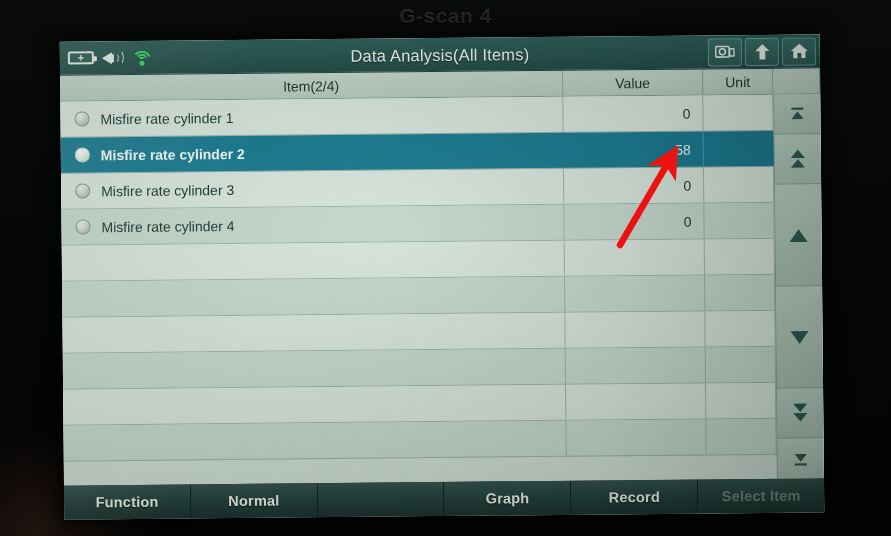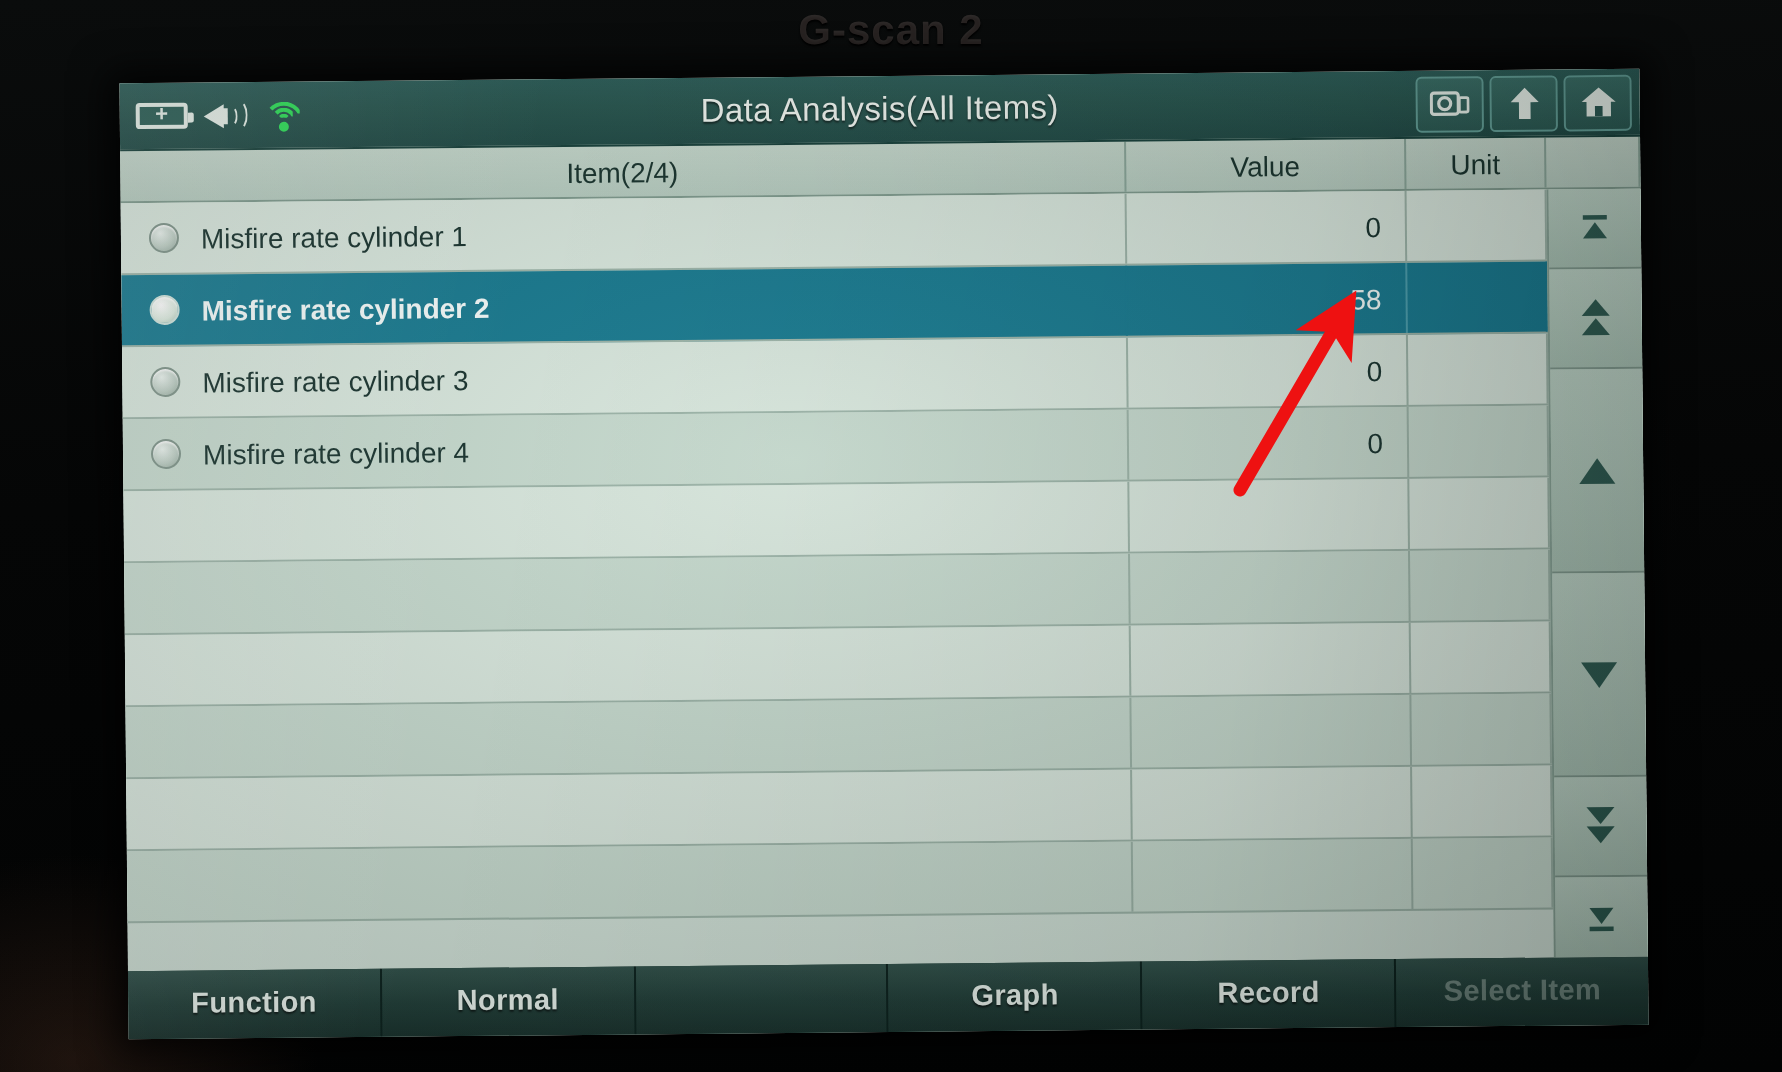--- a/index.html
+++ b/index.html
@@ -270,21 +270,21 @@
   }
 </style>
 </head>
 <body>
 
 <div id="photo">
 
   <div class="bezel-glow"></div>
   <div class="corner-warm"></div>
 
-  <div class="brand-emboss">G-scan 2</div>
+  <div class="brand-emboss">G-scan 4</div>
 
   <div id="screen">
 
     <div class="titlebar">
 
       <div class="status-icons">
 
         <div class="ico-battery">
           <span class="plus">+</span>
         </div>

